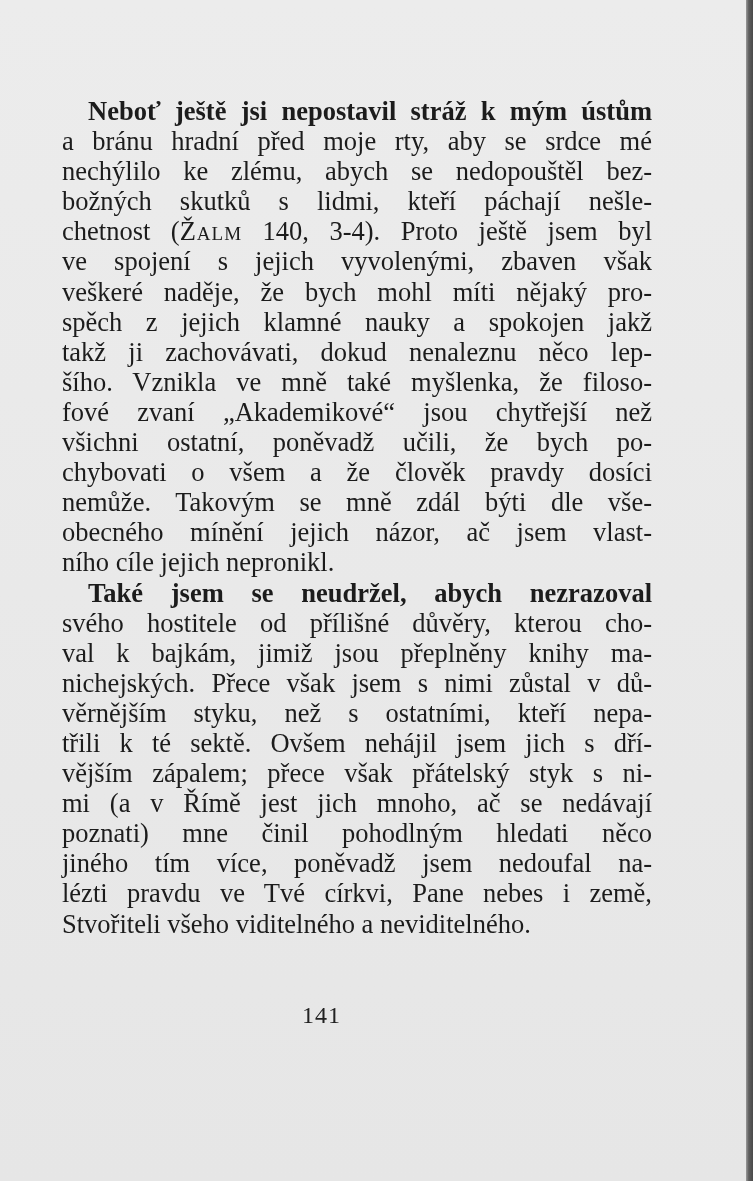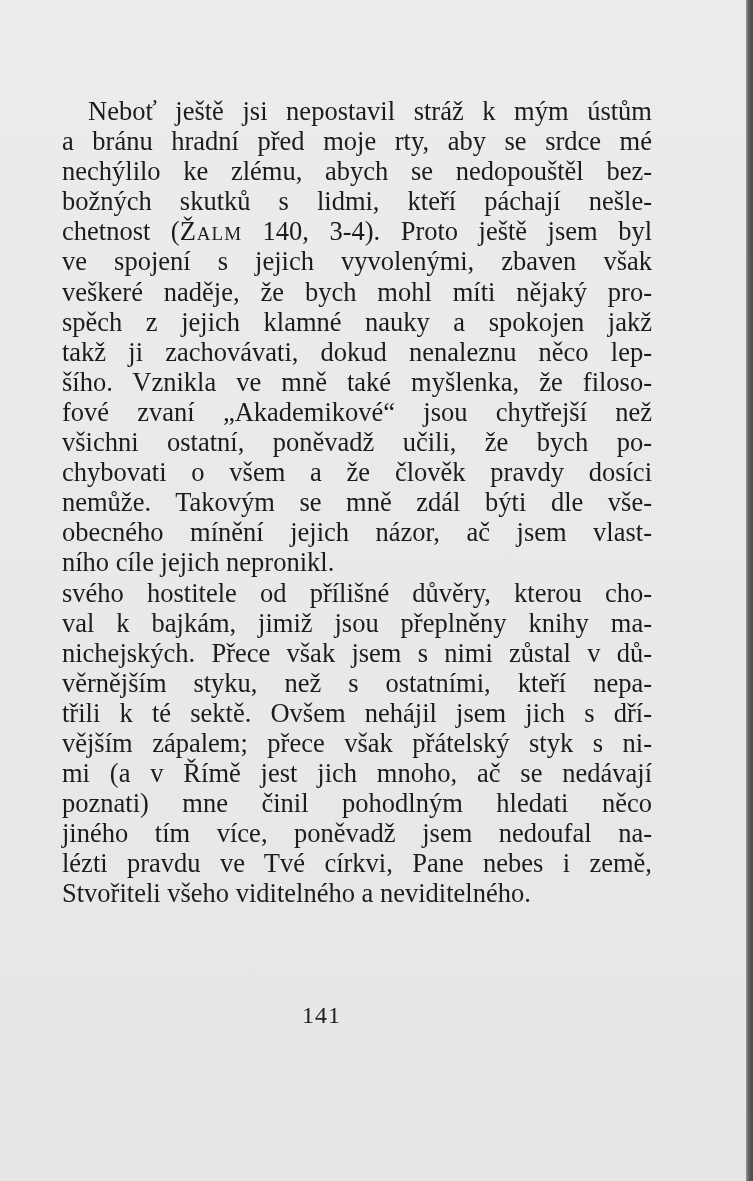--- a/index.html
+++ b/index.html
@@ -42,20 +42,21 @@
       font-size: 26.5px;
       line-height: 30.1px;
       color: #1c1c1c;
       white-space: nowrap;
       text-align: justify;
       text-align-last: justify;
       height: 30.1px;
     }
     .line.indent {
       padding-left: 26px;
+      font-weight: bold;
     }
     .line.last {
       text-align-last: left;
     }
     .smallcaps {
       font-variant: small-caps;
       letter-spacing: 1px;
       margin-top: 32px;
     }
     .page-number {
@@ -88,20 +89,21 @@
       <span class="line">šího. Vznikla ve mně také myšlenka, že filoso-</span>
       <span class="line">fové zvaní „Akademikové“ jsou chytřejší než</span>
       <span class="line">všichni ostatní, poněvadž učili, že bych po-</span>
       <span class="line">chybovati o všem a že člověk pravdy dosíci</span>
       <span class="line">nemůže. Takovým se mně zdál býti dle vše-</span>
       <span class="line">obecného mínění jejich názor, ač jsem vlast-</span>
       <span class="line last">ního cíle jejich nepronikl.</span>
     </div>
 
     <div>
+      <span class="line indent">Také jsem se neudržel, abych nezrazoval</span>
       <span class="line">svého hostitele od přílišné důvěry, kterou cho-</span>
       <span class="line">val k bajkám, jimiž jsou přeplněny knihy ma-</span>
       <span class="line">nichejských. Přece však jsem s nimi zůstal v dů-</span>
       <span class="line">věrnějším styku, než s ostatními, kteří nepa-</span>
       <span class="line">třili k té sektě. Ovšem nehájil jsem jich s dří-</span>
       <span class="line">vějším zápalem; přece však přátelský styk s ni-</span>
       <span class="line">mi (a v Římě jest jich mnoho, ač se nedávají</span>
       <span class="line">poznati) mne činil pohodlným hledati něco</span>
       <span class="line">jiného tím více, poněvadž jsem nedoufal na-</span>
       <span class="line">lézti pravdu ve Tvé církvi, Pane nebes i země,</span>

